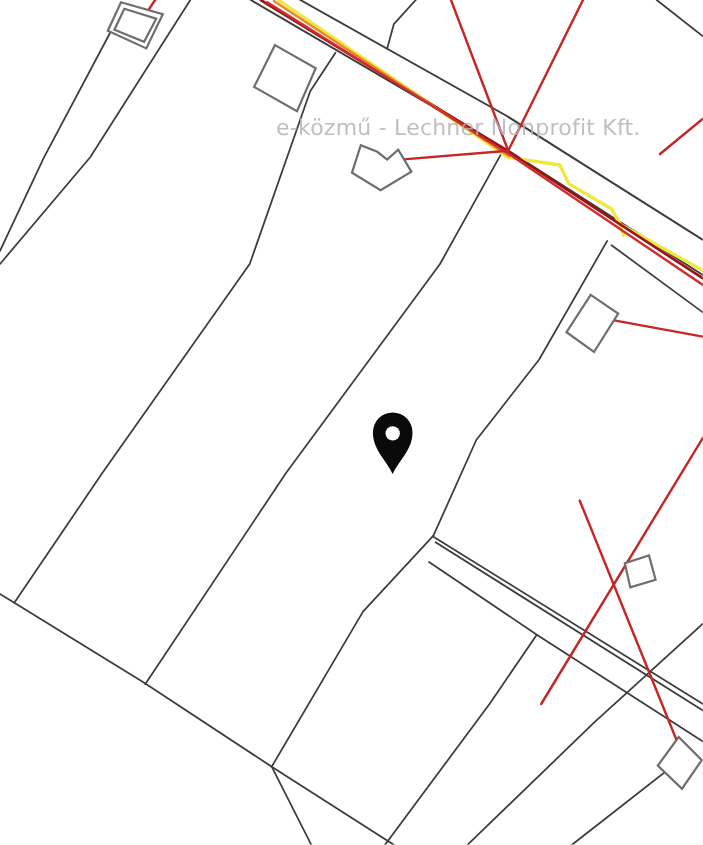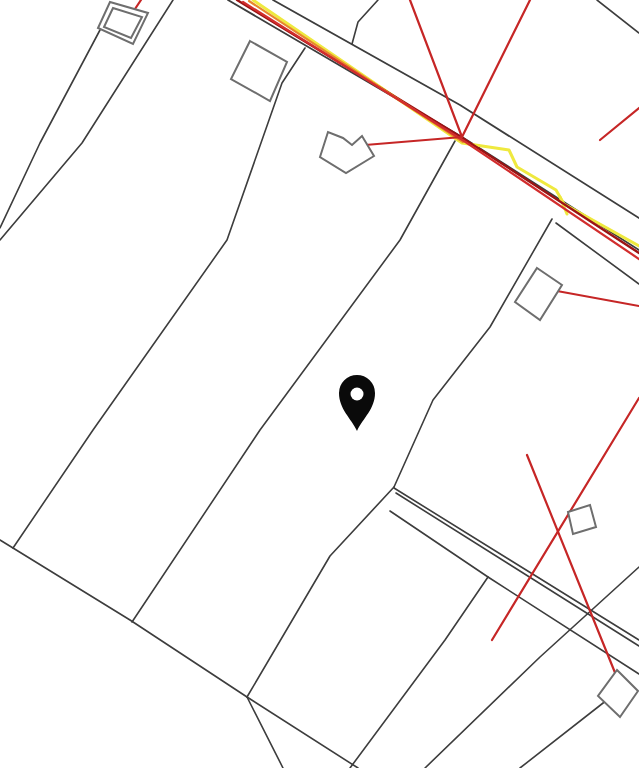--- a/index.html
+++ b/index.html
@@ -74,13 +74,14 @@
         <polygon points="320,157 328,132 343,138 352,145 362,136 374,156 346,173"></polygon>
         <polygon points="537,268 562,285 540,320 515,302"></polygon>
         <polygon points="568,512 590,505 596,527 573,534"></polygon>
         <polygon points="617,670 638,691 620,717 598,696"></polygon>
       </g>
       <g>
         <path d="M357 431 C351 418 339 409 339 393 A18 18 0 1 1 375 393 C375 409 363 418 357 431 Z" fill="#0a0a0a"></path>
         <circle cx="357" cy="394" r="6.5" fill="#ffffff"></circle>
       </g>
     </svg>
+  <div class="watermark">e-közmű - Lechner Nonprofit Kft.</div>
 </div>
 
 </body></html>

